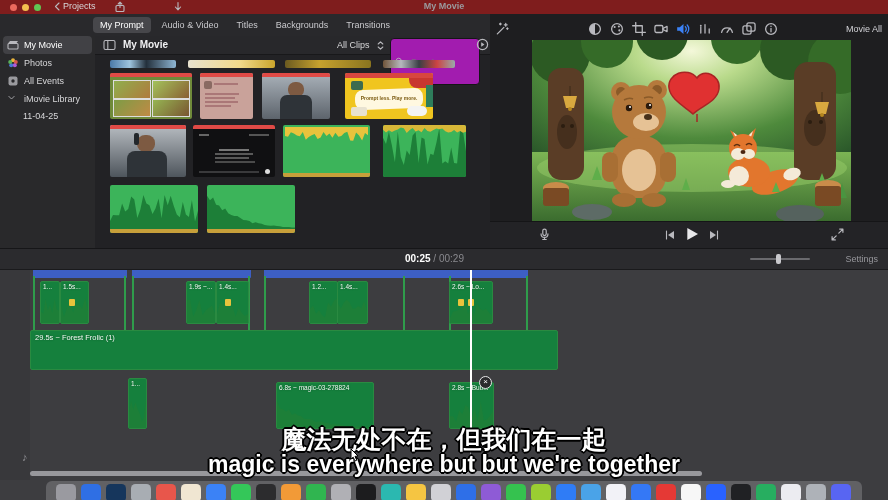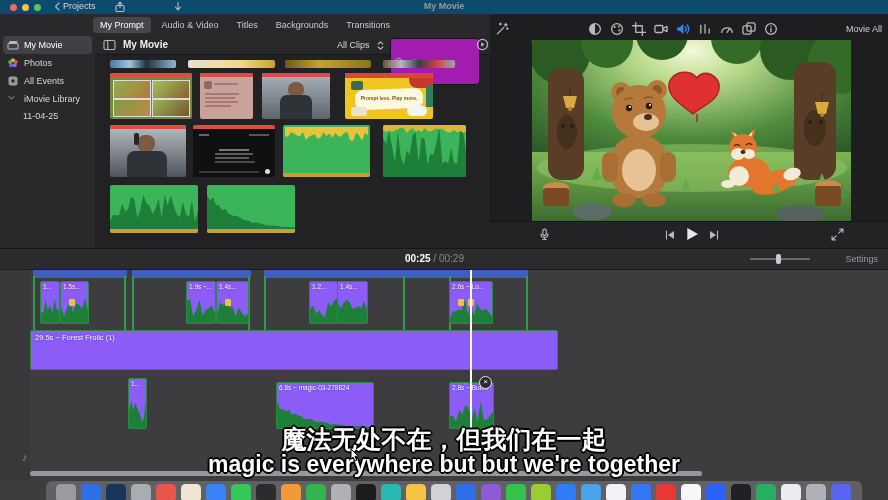--- a/index.html
+++ b/index.html
@@ -1,19 +1,19 @@
 <!DOCTYPE html>
 <html><head>
 <meta charset="utf-8">
 <style>
   html,body{margin:0;padding:0;width:888px;height:500px;overflow:hidden;background:#3d3d40;
     font-family:"Liberation Sans",sans-serif;-webkit-font-smoothing:antialiased;position:relative}
   .abs{position:absolute}
   
-  .titlebar{position:absolute;left:0;top:0;width:888px;height:14px;background:#0c4a6e;z-index:30}
+  .titlebar{position:absolute;left:0;top:0;width:888px;height:14px;background:#7f1d1d;z-index:30}
   .light{position:absolute;top:4px;width:7px;height:7px;border-radius:50%}
   .back{position:absolute;left:54px;top:1px;color:#d6d6d8;font-size:9px;display:flex;gap:3px;align-items:center}
   .win-title{position:absolute;left:0;right:0;top:1px;text-align:center;color:#9a9a9e;font-size:9px;font-weight:700}
   .tb-ic{position:absolute;top:1px;width:12px;height:12px}
   svg.ic{display:block}
   svg.ic *{stroke:#b9b9be;fill:none;stroke-width:1.1;stroke-linecap:round;stroke-linejoin:round}
   svg.ic .f{fill:#b9b9be;stroke:none}
   
   .tabbar{position:absolute;left:0;top:14px;width:490px;height:22px;background:#29292c;display:flex;
     align-items:center;justify-content:center;gap:4px;z-index:5}
@@ -50,21 +50,21 @@
   .timecode{position:absolute;left:405px;top:4px;font-size:10px;color:#fff;font-weight:600}
   .timecode span{color:#8a8a8f;font-weight:400}
   .zslider{position:absolute;left:750px;top:9px;width:60px;height:2px;background:#6a6a6e;border-radius:1px}
   .zhandle{position:absolute;left:26px;top:-4px;width:5px;height:10px;background:#c9c9cd;border-radius:2px}
   .settings{position:absolute;right:10px;top:5px;font-size:9px;color:#97979c}
   
   .timeline{position:absolute;left:0;top:268px;width:888px;height:212px;background:#3d3d40;z-index:3}
   .tl-gutter{position:absolute;left:0;top:0;width:30px;height:212px;background:#38383b}
   .tbar{position:absolute;top:0;height:9px;background:#3d5fc4;border-top:1px solid #5d7cd8;border-radius:1px}
   .stem{position:absolute;top:8px;width:2px;height:60px;background:#2f9c4b}
-  .clip{position:absolute;background:#8b5cf6;border:1px solid #2a8a41;border-radius:2px;overflow:hidden}
+  .clip{position:absolute;background:#15803d;border:1px solid #2a8a41;border-radius:2px;overflow:hidden}
   .clip .lbl{position:absolute;left:2px;top:1px;font-size:6.5px;color:#f2fbf4;white-space:nowrap;text-shadow:0 0 2px rgba(0,0,0,.4)}
   .badge{position:absolute;width:6px;height:7px;background:#e8c33c;border-radius:1px}
   .closebadge{position:absolute;width:11px;height:11px;border-radius:50%;background:#2b2b2e;border:1px solid #e6e6e8;
     color:#fff;font-size:8px;line-height:10px;text-align:center;z-index:9}
   .playhead{position:absolute;z-index:8}
   .scrollbar{position:absolute;left:30px;top:203px;width:672px;height:5px;background:#98989c;border-radius:2.5px}
   .note{position:absolute;left:22px;top:183px;color:#8e8e93;font-size:11px}
   
   .subs{position:absolute;left:0;width:888px;text-align:center;color:#fff;z-index:40;font-weight:700;
     text-shadow:-2px 0 #000,2px 0 #000,0 -2px #000,0 2px #000,-1px -1px #000,1px 1px #000,1px -1px #000,-1px 1px #000}

